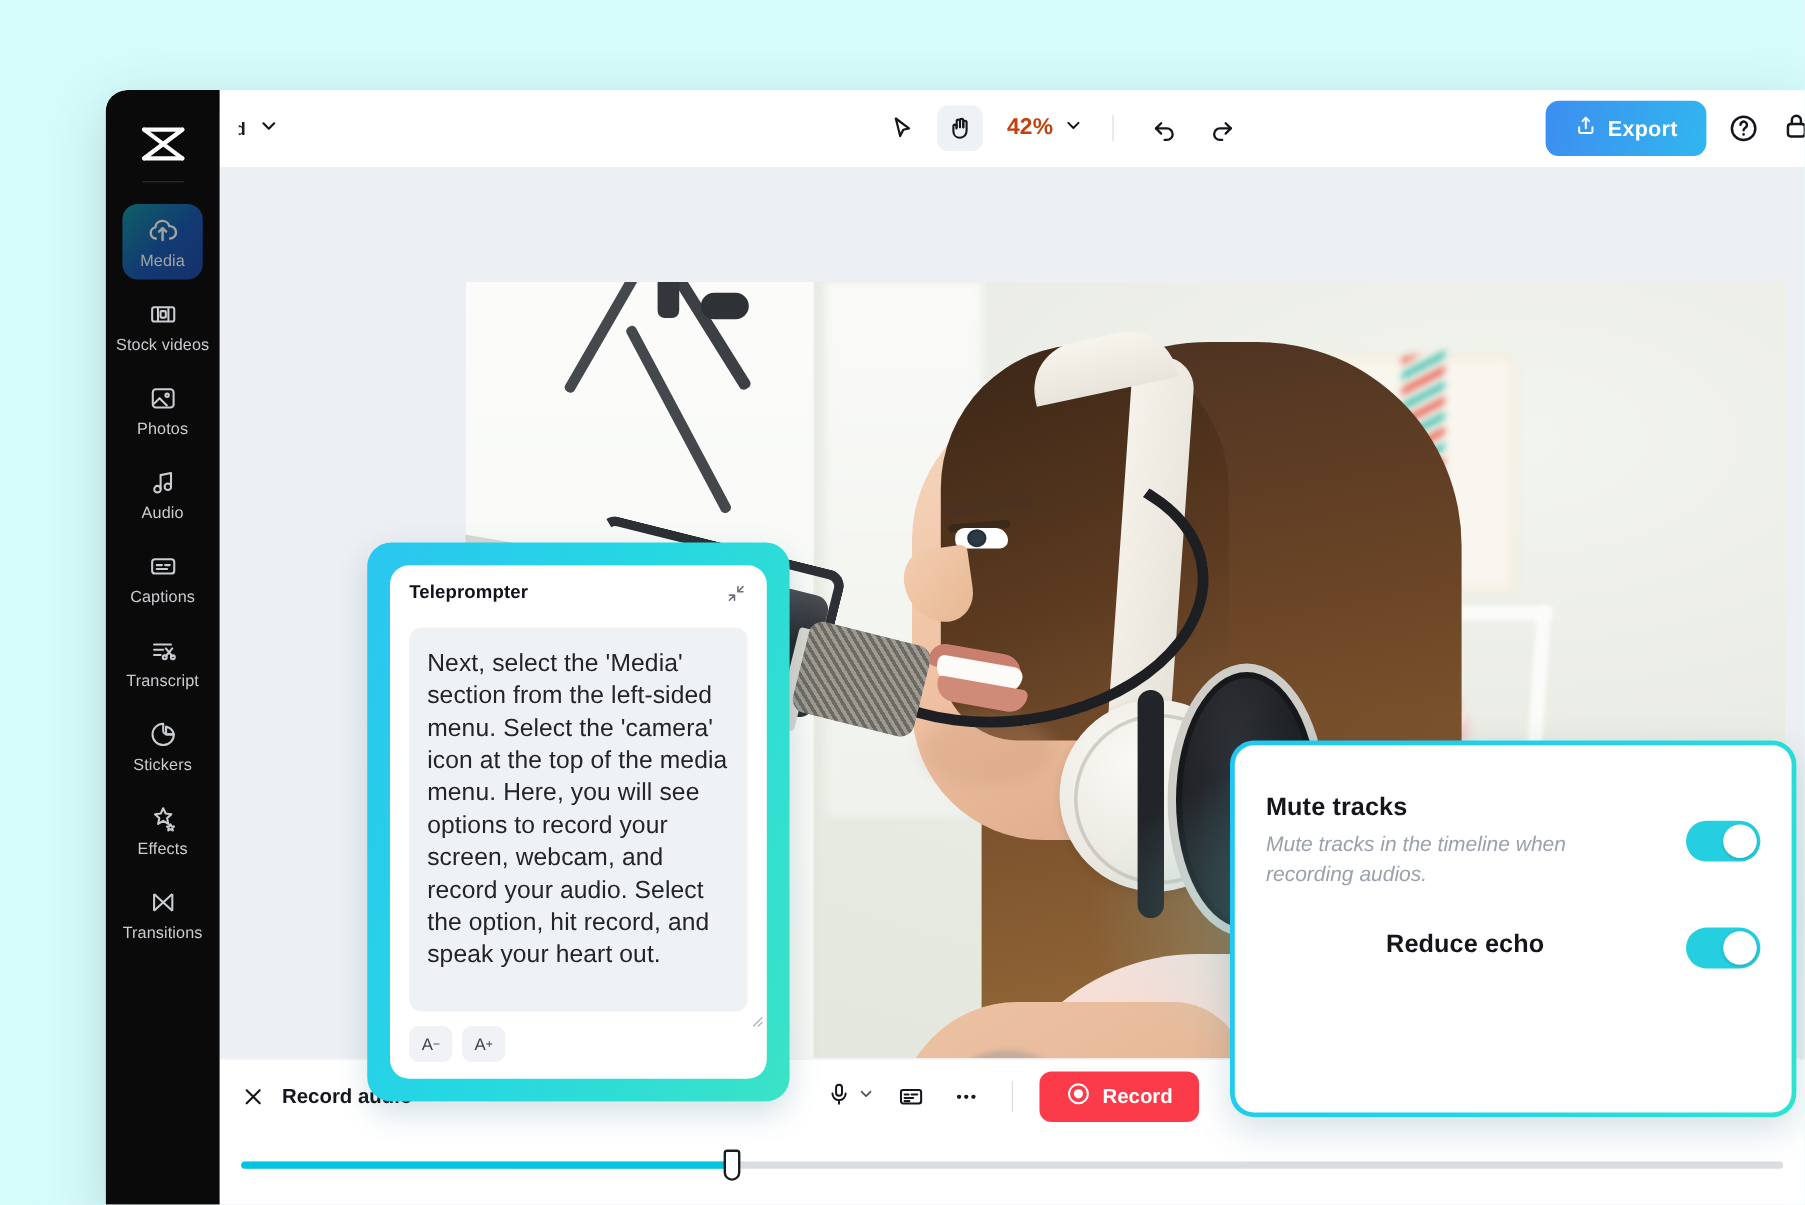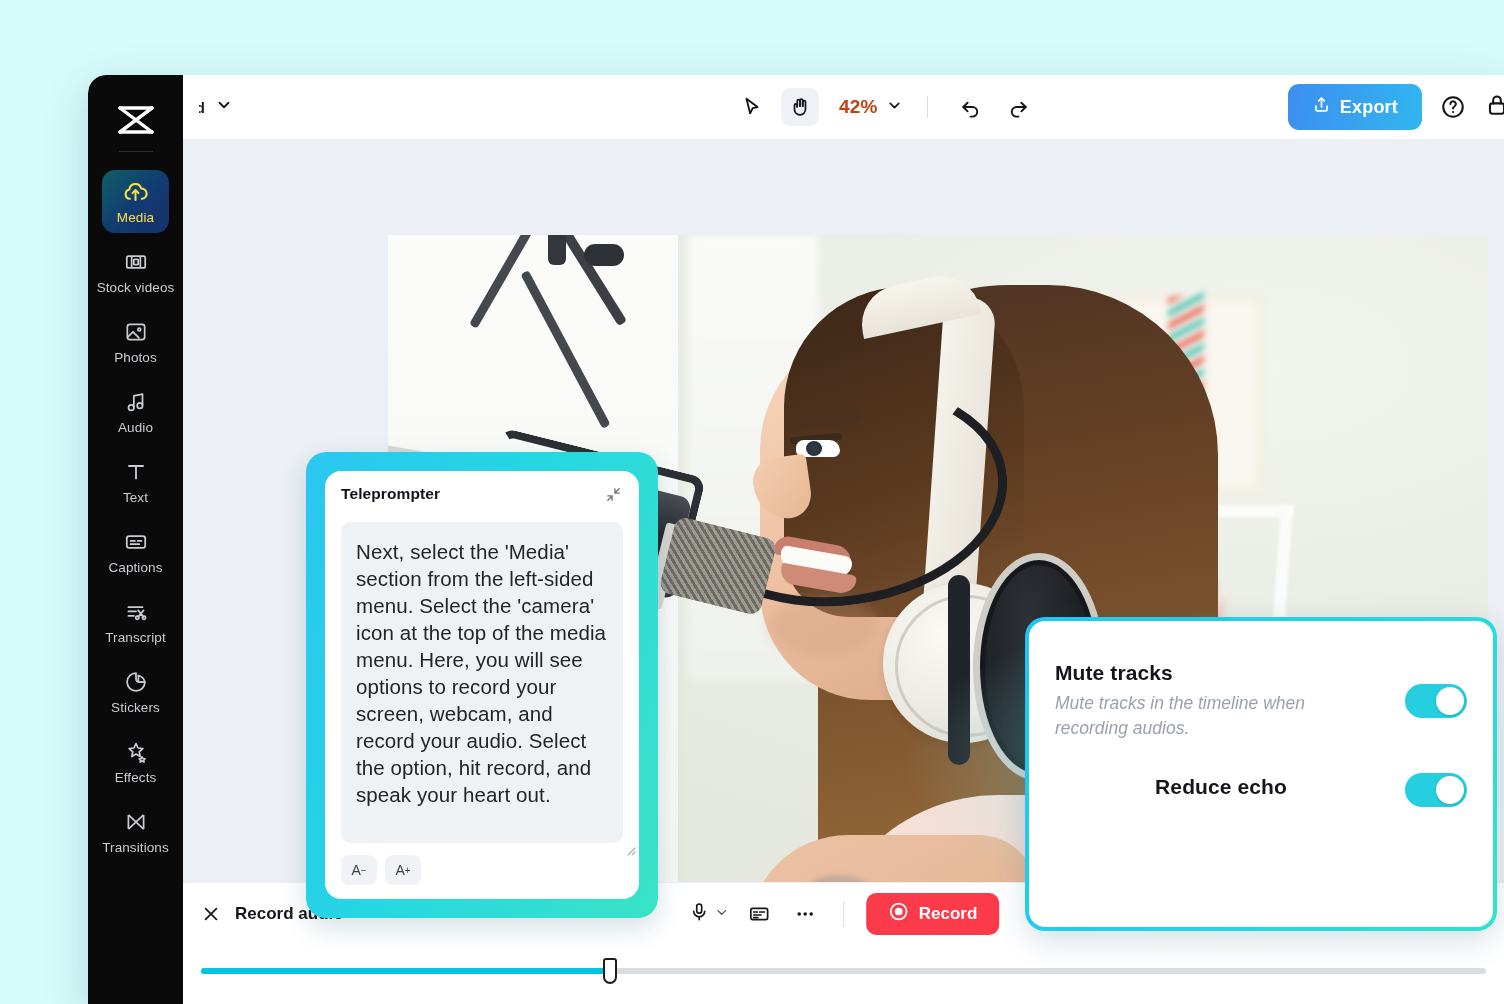--- a/index.html
+++ b/index.html
@@ -54,21 +54,21 @@
     cursor: pointer;
     position: relative;
   }
   .rail-item .ri-label {
     font-size: 13.5px;
     line-height: 15px;
     text-align: center;
     letter-spacing: .1px;
   }
   .rail-item.active {
-    color: #fde047;
+    color: #a3a3a3;
   }
   .rail-item.active .ri-hit {
     position: absolute;
     left: 14px; right: 14px; top: 4px; bottom: 4px;
     border-radius: 13px;
     background: linear-gradient(135deg,#0f5f66 0%, #123a72 55%, #17306b 100%);
     z-index: -1;
   }
   .rail-item svg { display: block; }
 
@@ -704,29 +704,20 @@
       <span>
         <svg width="26" height="26" viewBox="0 0 24 24" fill="none" stroke="currentColor" stroke-width="1.6" stroke-linejoin="round">
           <path d="M10 17V6.4l8-1.6v10.4"></path>
             <circle cx="7.6" cy="17.2" r="2.5"></circle>
             <circle cx="15.6" cy="15.4" r="2.5"></circle>
         </svg>
       </span>
       <span class="ri-label">Audio</span>
     </div>
 
-    <div class="rail-item">
-      <span>
-        <svg width="26" height="26" viewBox="0 0 24 24" fill="none" stroke="currentColor" stroke-width="1.7" stroke-linecap="round">
-            <path d="M5.5 6.5h13"></path>
-            <path d="M12 6.8V18"></path>
-          </svg>
-      </span>
-      <span class="ri-label">Text</span>
-    </div>
 
     <div class="rail-item">
       <span>
         <svg width="26" height="26" viewBox="0 0 24 24" fill="none" stroke="currentColor" stroke-width="1.6" stroke-linecap="round" stroke-linejoin="round">
           <rect x="3.5" y="6.5" width="17" height="11" rx="2.2"></rect>
           <path d="M7 11h4M7 14h8M13.5 11h3.5"></path>
         </svg>
       </span>
       <span class="ri-label">Captions</span>
     </div>

